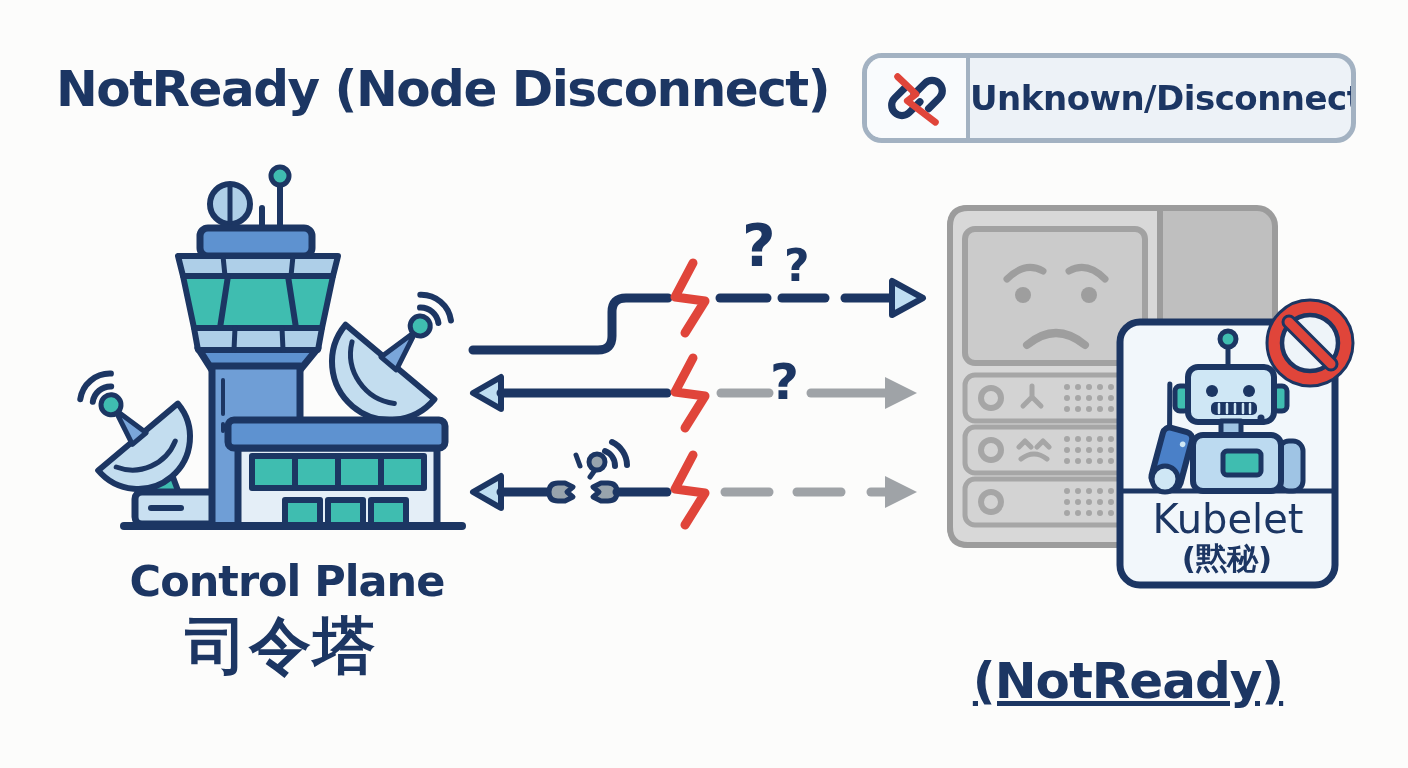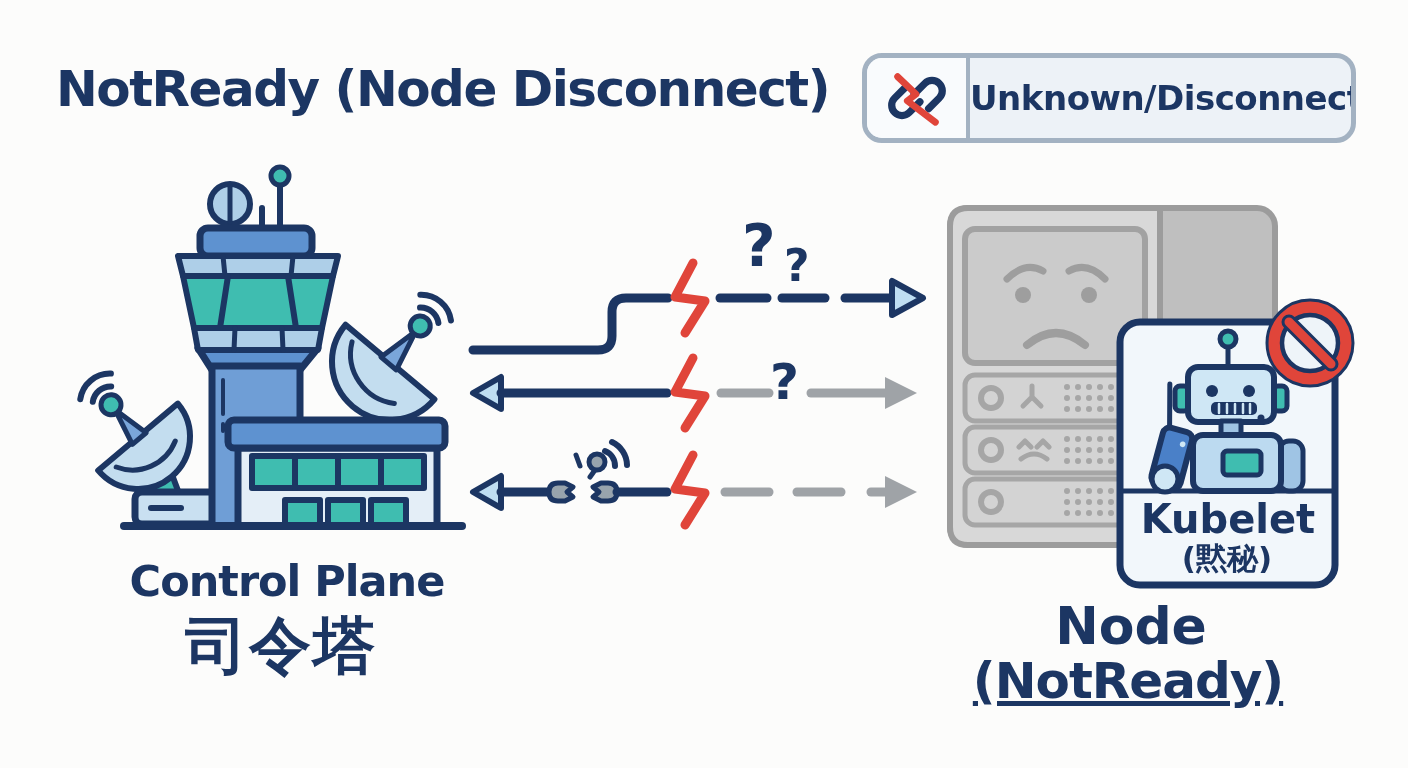--- a/index.html
+++ b/index.html
@@ -40,21 +40,21 @@
     font-size: 34px; font-weight: 700; letter-spacing: -0.5px;
   }
 
   .cp-label-en { left: 287px; top: 556px; font-size: 43px; font-weight: 700; letter-spacing: -1px; }
   .cp-label-ja { left: 281px; top: 604px; font-size: 62px; font-weight: 700; letter-spacing: 2px; }
 
   .q1 { left: 742px; top: 212px; font-size: 58px; font-weight: 700; }
   .q2 { left: 784px; top: 240px; font-size: 44px; font-weight: 700; }
   .q3 { left: 770px; top: 353px; font-size: 50px; font-weight: 700; }
 
-  .kubelet-title    { left: 1228px; top: 496px; font-size: 40px; font-weight: 700; }
+  .kubelet-title    { left: 1228px; top: 496px; font-size: 40px; font-weight: 400; }
   .kubelet-subtitle { left: 1227px; top: 538px; font-size: 31px; font-weight: 700; text-align: center; }
 
   .node-name   { left: 1131px; top: 596px; font-size: 52px; font-weight: 700; }
   .node-status { left: 1128px; top: 652px; font-size: 50px; font-weight: 700; letter-spacing: -1px; text-decoration: underline; }
 
   svg { display: block; }
 </style>
 </head>
 <body>
 
@@ -312,16 +312,15 @@
   <div class="abs cp-label-en ctr navy">Control Plane</div>
   <div class="abs cp-label-ja ctr navy">司令塔</div>
 
   <div class="abs q1 navy">?</div>
   <div class="abs q2 navy">?</div>
   <div class="abs q3 navy">?</div>
 
   <div class="abs kubelet-title ctr navy">Kubelet</div>
   <div class="abs kubelet-subtitle ctr navy">(黙秘)</div>
 
-  <div class="abs node-name ctr navy">Node</div>
   <div class="abs node-status ctr navy">(NotReady)</div>
 
 </div>
 
 </body></html>

